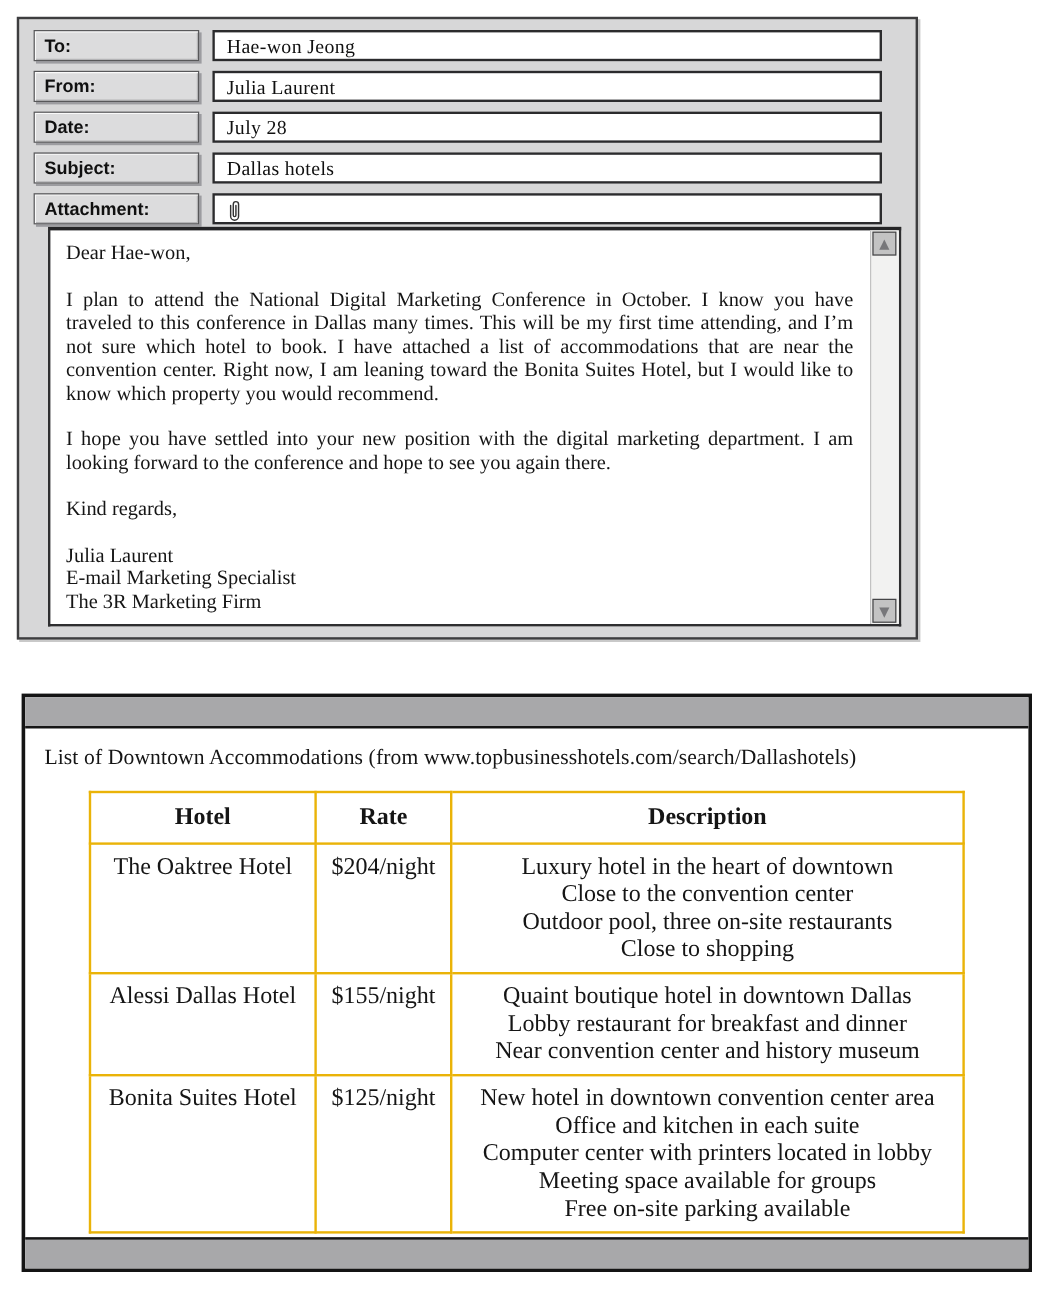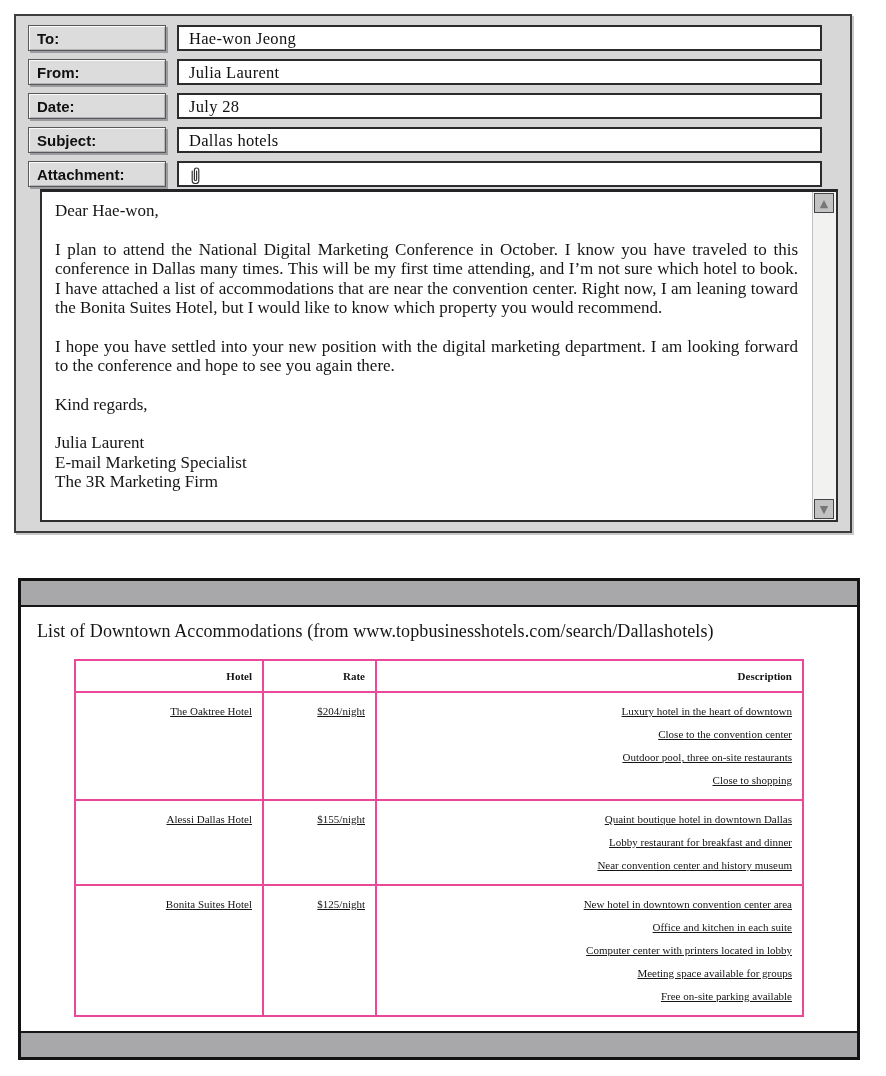--- a/index.html
+++ b/index.html
@@ -3,21 +3,21 @@
 <meta charset="utf-8">
 <style>
   html, body { margin:0; padding:0; background:#ffffff; }
   .canvas {
     position:relative; width:886px; height:1076px; background:#ffffff;
     font-family:"Liberation Serif", serif; color:#151515;
   }
 
   
   .email-panel {
-    position:absolute; left:14px; top:14px; width:838px; height:519px;
+    position:absolute; left:14px; top:14px; width:751px; height:519px;
     background:#d7d7d8; border:2px solid #3d3d3f; box-sizing:border-box;
     box-shadow:2px 2px 0 #c9c9c9;
   }
   .hdr { padding:9px 28px 0 12px; display:flex; flex-direction:column; gap:8px; }
   .hdr-row { display:flex; align-items:stretch; height:26px; }
   .lbl {
     flex:0 0 138px; width:138px; box-sizing:border-box;
     background:#dcdcdd; border:1px solid #58585a;
     box-shadow: inset 1px 1px 0 #fafafa, inset -1px -1px 0 #b4b4b6, 2px 2px 0 #9c9ca0;
     font:bold 15px "Liberation Sans", sans-serif; color:#101010;
@@ -64,25 +64,25 @@
     background:#ffffff; border:3px solid #141414; box-sizing:border-box;
   }
   .bar { position:absolute; left:0; right:0; height:24px; background:#a8a8aa; }
   .bar.top { top:0; border-bottom:2px solid #161616; }
   .bar.bottom { bottom:0; border-top:2px solid #161616; }
   .attach-content { position:absolute; top:26px; bottom:26px; left:0; right:0; padding:12px 0 0 16px; overflow:hidden; }
   .caption { margin:2px 0 17px 0; font-size:18px; letter-spacing:0.1px; white-space:nowrap; }
 
   table.hotels { border-collapse:collapse; margin-left:37px; width:728px; table-layout:fixed; }
   .hotels th, .hotels td {
-    border:2px solid #ec4899; text-align:right; vertical-align:top;
-    font-size:11px; padding:7px 10px; overflow:hidden;
+    border:2px solid #eab308; text-align:center; vertical-align:top;
+    font-size:20px; padding:7px 10px; overflow:hidden;
   }
   .hotels th { font-weight:bold; padding:9px 10px; }
-  .hotels td { line-height:23px;text-decoration:underline; }
+  .hotels td { line-height:23px; }
   .hotels .desc div { margin:0; }
 </style>
 </head>
 <body>
 
 <div class="canvas">
 
   <section class="email-panel">
     <div class="hdr">
 

